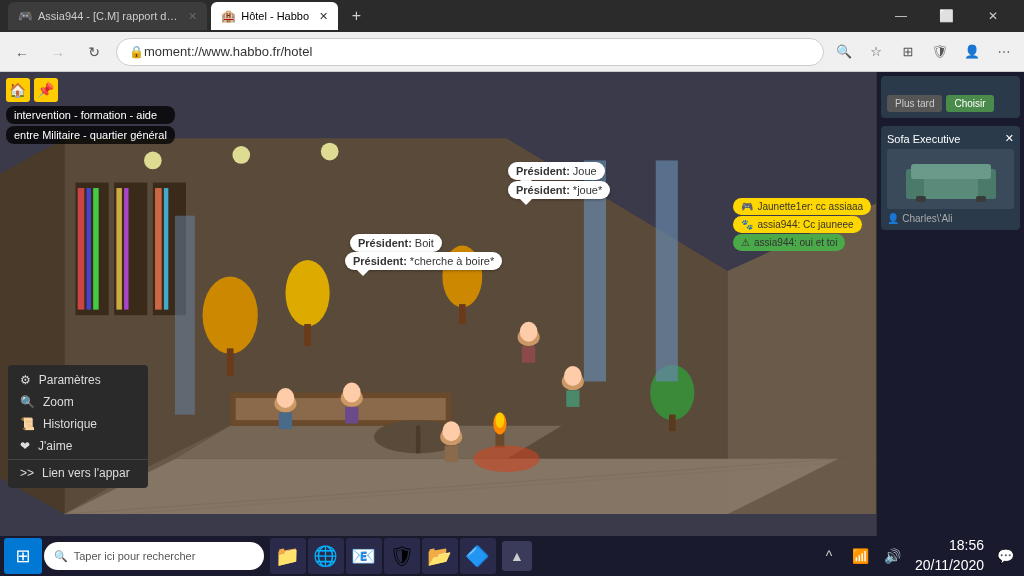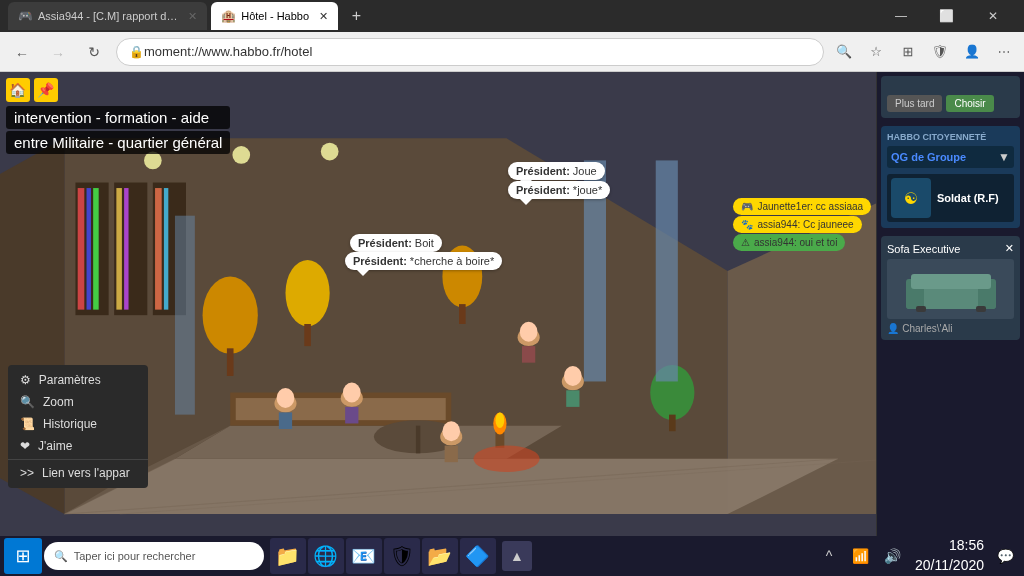--- a/index.html
+++ b/index.html
@@ -34,21 +34,21 @@
 
     
     .chat-bubble { position: absolute; background: white; border-radius: 10px; padding: 3px 8px; font-size: 11px; color: #333; white-space: nowrap; box-shadow: 0 1px 3px rgba(0,0,0,0.3); }
     .chat-bubble::after { content: ''; position: absolute; bottom: -6px; left: 12px; border: 6px solid transparent; border-top-color: white; border-bottom: none; }
 
     
     .notify-bubble { position: absolute; background: #ffd700; border-radius: 12px; padding: 3px 8px; font-size: 11px; color: #333; white-space: nowrap; display: flex; align-items: center; gap: 4px; }
 
     
     .info-overlay { position: absolute; top: 6px; left: 6px; z-index: 10; }
-    .info-box { background: rgba(0,0,0,0.75); color: #fff; font-size: 15px; padding: 3px 8px; border-radius: 3px; margin-bottom: 2px; }
+    .info-box { background: rgba(0,0,0,0.75); color: #fff; font-size: 11px; padding: 3px 8px; border-radius: 8px; margin-bottom: 2px; }
 
     
     .bottom-toolbar { position: absolute; bottom: 0; left: 0; right: 0; height: 40px; background: rgba(0,0,0,0.8); display: flex; align-items: center; padding: 0 8px; gap: 4px; z-index: 20; }
     .toolbar-icon { width: 32px; height: 32px; border-radius: 4px; display: flex; align-items: center; justify-content: center; cursor: pointer; font-size: 18px; }
     .chat-input-area { flex: 1; max-width: 320px; margin: 0 auto; }
     .chat-input { width: 100%; height: 26px; background: #fff; border: none; border-radius: 3px; padding: 0 8px; font-size: 12px; }
 
     
     .context-menu { position: absolute; left: 8px; bottom: 48px; background: #2a2a2a; border-radius: 4px; padding: 4px 0; z-index: 30; min-width: 140px; }
     .context-item { padding: 4px 12px; font-size: 12px; color: #ddd; cursor: pointer; display: flex; align-items: center; gap: 8px; }
@@ -321,35 +321,20 @@
     <div class="right-panel">
 
 
       <div class="gift-box">
         <div class="gift-btn-row">
           <button class="gift-btn gift-btn-later">Plus tard</button>
           <button class="gift-btn gift-btn-choose">Choisir</button>
         </div>
       </div>
 
-      <div class="rp-citizenship">
-        <div class="rp-citizenship-title">HABBO CITOYENNETÉ</div>
-        <div class="rp-group-row">
-          <span style="font-size:11px; color:#4a8aff; font-weight:bold; cursor:pointer;">QG de Groupe</span>
-          <span style="margin-left:auto; font-size:12px; color:#ccc; cursor:pointer;">▼</span>
-        </div>
-        <div style="display:flex; align-items:center; gap:6px; margin-top:6px; background:#0f2233; border-radius:3px; padding:4px;">
-          <div class="group-badge">
-            <span style="font-size:16px; color:#ffd700;">☯</span>
-          </div>
-          <div class="group-info">
-            <div class="group-name">Soldat (R.F)</div>
-          </div>
-        </div>
-      </div>
 
       <div class="sofa-preview">
         <div class="sofa-title">
           <span>Sofa Executive</span>
           <span class="sofa-close">✕</span>
         </div>
         <div class="sofa-img">
 
           <svg width="100" height="50" viewBox="0 0 100 50">
             <rect x="5" y="20" width="90" height="25" rx="4" fill="#5a8a7a"></rect>

